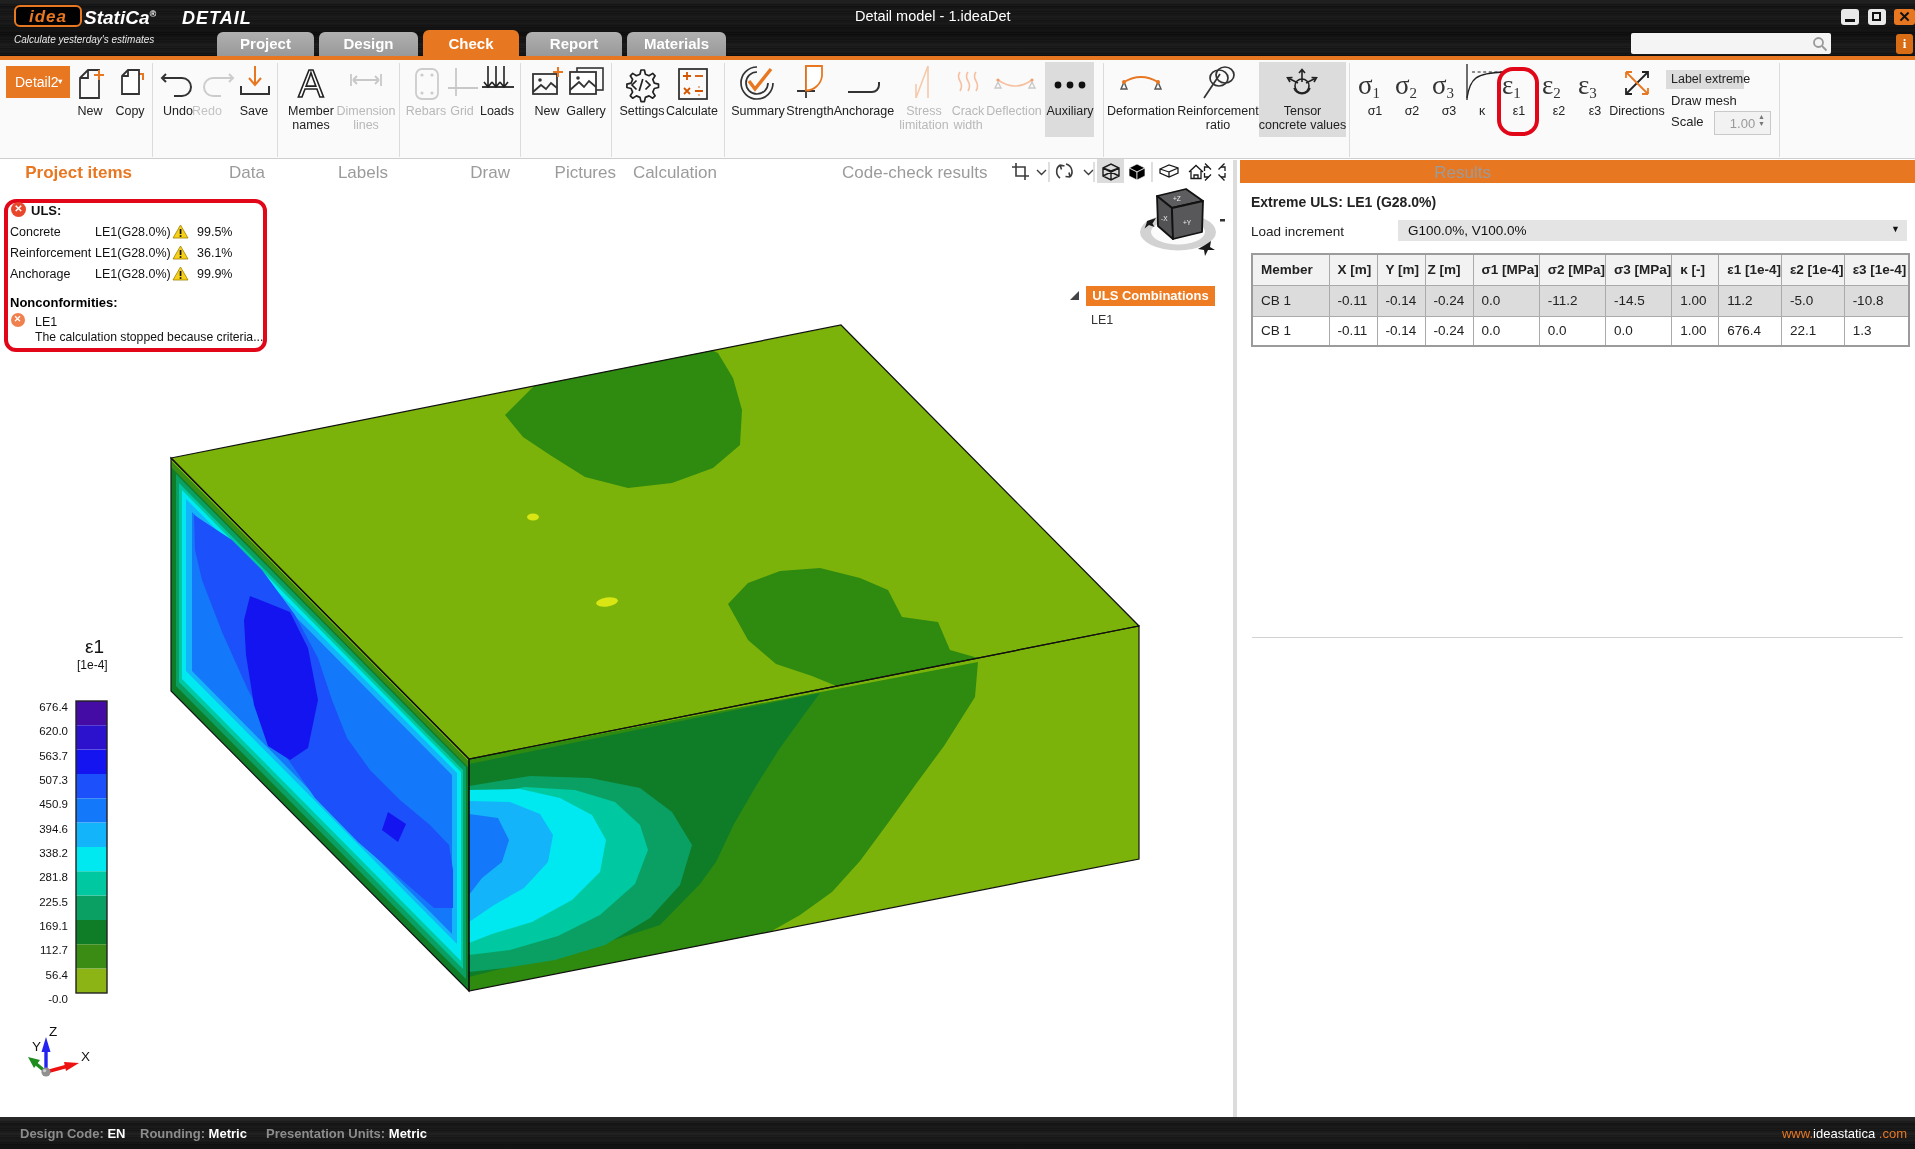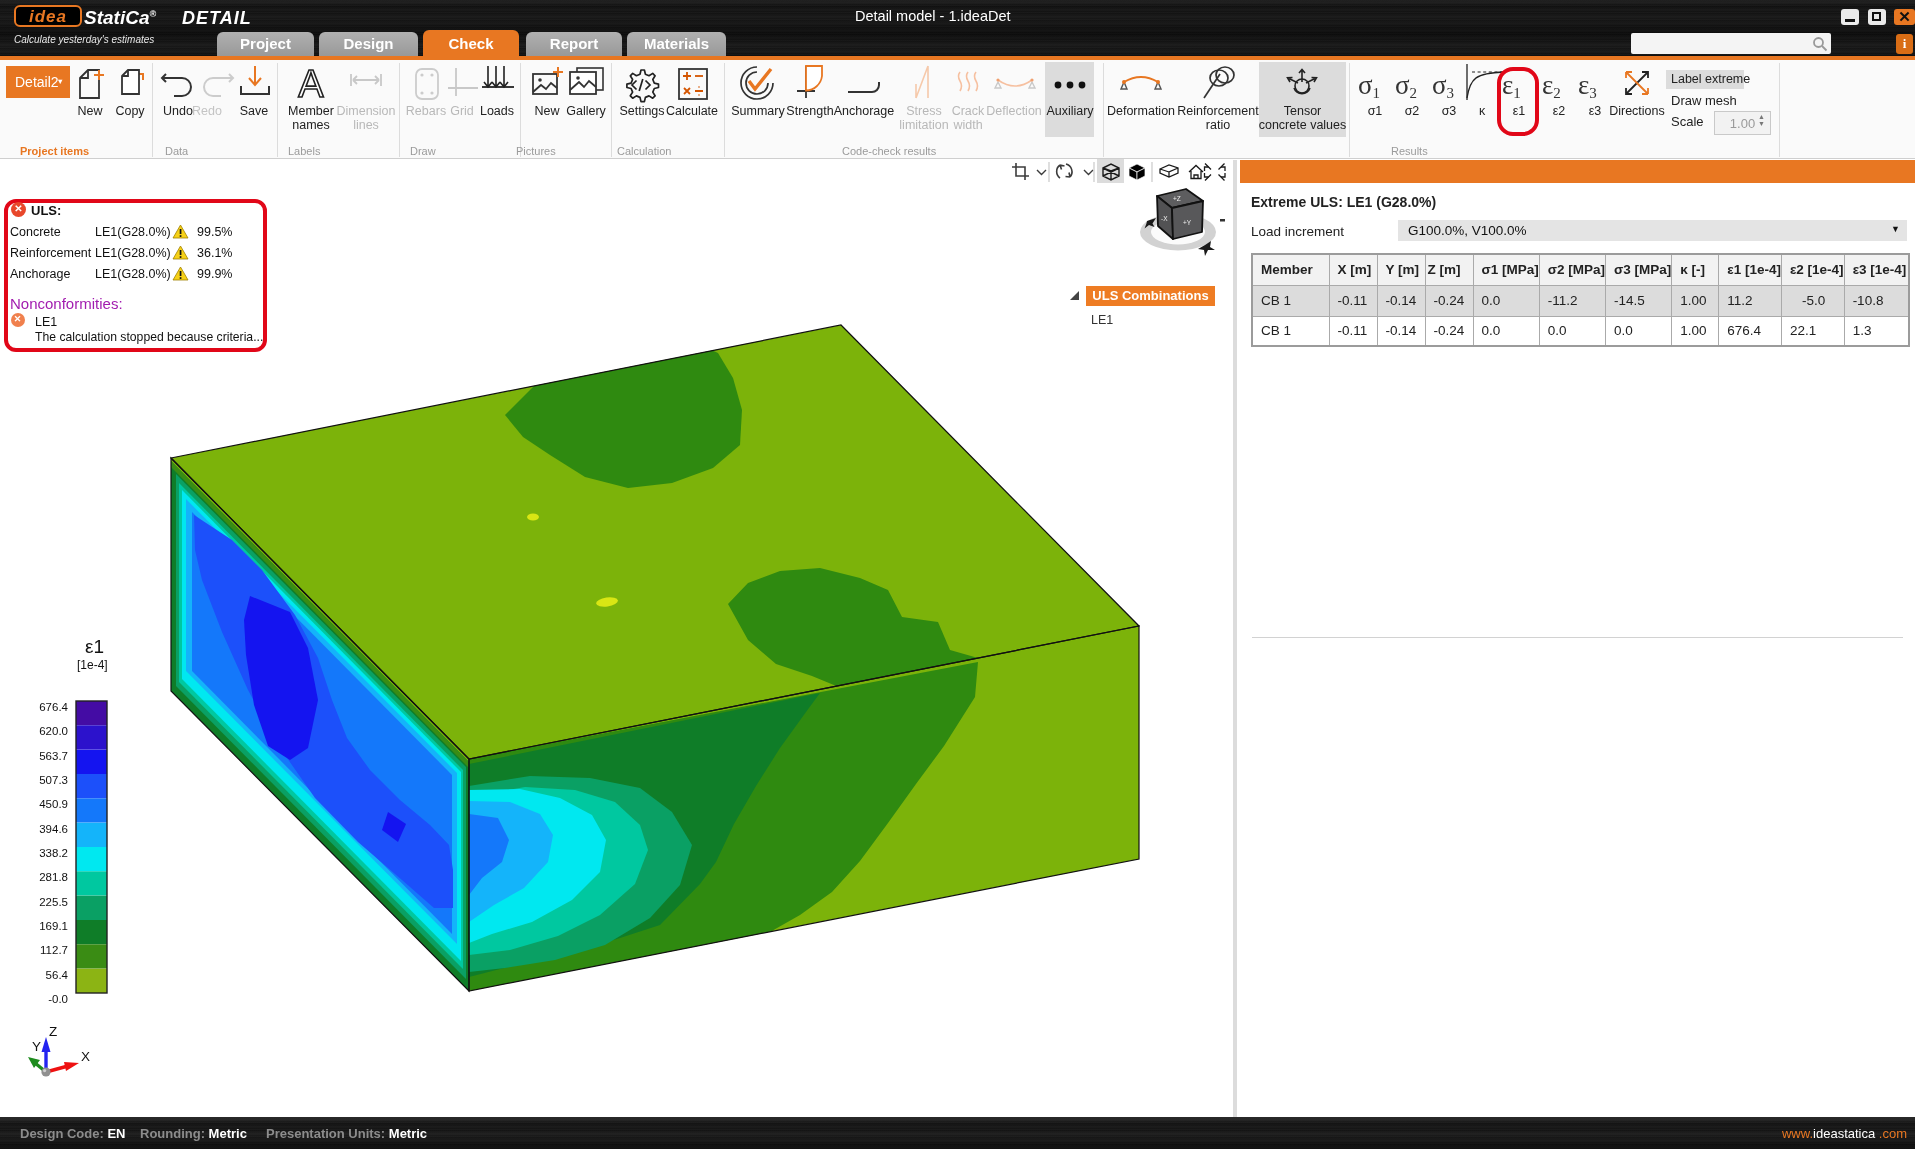--- a/index.html
+++ b/index.html
@@ -11,21 +11,21 @@
 #ribbon{left:0;top:60px;width:1915px;height:99px;background:#fafafa;border-bottom:1px solid #cfcfcf}
 #statusbar{left:0;top:1117px;width:1915px;height:32px;background:
  linear-gradient(180deg,rgba(90,90,90,.3),rgba(0,0,0,0) 25%,rgba(80,80,80,.15) 55%,rgba(0,0,0,.3)),
  repeating-linear-gradient(180deg,#0a0a0a 0px,#202020 1px,#0d0d0d 2px,#272727 3px,#090909 4px,#1b1b1b 5px,#0c0c0c 7px);}
 #rpanel{left:1240px;top:160px;width:675px;height:957px;background:#fff}
 #vdivider{left:1233px;top:160px;width:4px;height:957px;background:#dcdcdc}
 #rorange{left:1240px;top:160px;width:675px;height:23px;background:#e87722}
 .tab{position:absolute;top:32px;height:24px;border-radius:6px 6px 0 0;background:linear-gradient(180deg,#b0b0b0,#999);color:#fff;font-weight:bold;font-size:15px;text-align:center;line-height:24px}
 .tab.on{background:#e87722;top:30px;height:26px;line-height:27px}
 .sep{position:absolute;top:63px;width:1px;height:94px;background:#dcdcdc}
-.glab{position:absolute;top:145px;font-size:11px;color:#9b9b9b;text-align:left;white-space:nowrap}
+.glab{position:absolute;top:163px;font-size:17px;color:#9b9b9b;text-align:right;white-space:nowrap}
 .ilab{position:absolute;font-size:12.5px;color:#222;text-align:center;white-space:nowrap;line-height:13.5px}
 .ilab.dis{color:#b8b8b8}
 .icon{position:absolute}
 </style></head>
 <body>
 <div class="abs" id="titlebar"></div>
 <div class="abs" id="orangeline"></div>
 <div class="abs" id="ribbon"></div>
 <div class="abs" id="vdivider"></div>
 <div class="abs" id="rpanel"></div>
@@ -291,21 +291,21 @@
       <path d="M8.5 1 L16 14 H1 Z" fill="#f7d117" stroke="#a08000" stroke-width="0.8"></path>
       <rect x="7.7" y="5" width="1.7" height="5" fill="#111"></rect>
       <rect x="7.7" y="11.2" width="1.7" height="1.7" fill="#111"></rect>
     </svg></div>
 <div class="abs" style="left:172px;top:266px"><svg width="17" height="15" viewBox="0 0 17 15">
       <path d="M8.5 1 L16 14 H1 Z" fill="#f7d117" stroke="#a08000" stroke-width="0.8"></path>
       <rect x="7.7" y="5" width="1.7" height="5" fill="#111"></rect>
       <rect x="7.7" y="11.2" width="1.7" height="1.7" fill="#111"></rect>
     </svg></div>
 <div class="abs" style="left:197px;top:222px;font-size:12.5px;color:#111;line-height:20.8px">99.5%<br>36.1%<br>99.9%</div>
-<div class="abs" style="left:10px;top:295px;font-size:15px;font-weight:normal;color:#a21caf">Nonconformities:</div>
+<div class="abs" style="left:10px;top:295px;font-size:13px;font-weight:bold;color:#000000">Nonconformities:</div>
 <div class="abs" style="left:11px;top:313px;width:14px;height:14px;border-radius:50%;background:#f0804d">
     <span style="position:absolute;left:2.8px;top:1px;color:#fff;font-size:9px;font-weight:bold">✕</span>
   </div>
 <div class="abs" style="left:35px;top:315px;font-size:12.5px;color:#111">LE1</div>
 <div class="abs" style="left:35px;top:330px;font-size:12.2px;color:#111">The calculation stopped because criteria...</div>
 
 <svg class="abs" style="left:0px;top:160px" width="1233" height="957" viewBox="0 160 1233 957">
 <defs>
 <clipPath id="cpTop">
         <polygon points="171,458 841,325 1139,626 469,759"></polygon>
@@ -432,21 +432,21 @@
 <tr style="background:#dcdcdc;height:31px">
 <td style="border:1px solid #aaa;padding-left:8px;white-space:nowrap">CB 1</td>
         <td style="border:1px solid #aaa;padding-left:8px;white-space:nowrap">-0.11</td>
         <td style="border:1px solid #aaa;padding-left:8px;white-space:nowrap">-0.14</td>
         <td style="border:1px solid #aaa;padding-left:8px;white-space:nowrap">-0.24</td>
         <td style="border:1px solid #aaa;padding-left:8px;white-space:nowrap">0.0</td>
         <td style="border:1px solid #aaa;padding-left:8px;white-space:nowrap">-11.2</td>
         <td style="border:1px solid #aaa;padding-left:8px;white-space:nowrap">-14.5</td>
         <td style="border:1px solid #aaa;padding-left:8px;white-space:nowrap">1.00</td>
         <td style="border:1px solid #aaa;padding-left:8px;white-space:nowrap">11.2</td>
-        <td style="border:1px solid #aaa;padding-left:20px;white-space:nowrap">-5.0</td>
+        <td style="border:1px solid #aaa;padding-left:8px;white-space:nowrap">-5.0</td>
         <td style="border:1px solid #aaa;padding-left:8px;white-space:nowrap">-10.8</td>
       </tr>
 <tr style="background:#fff;height:30px">
 <td style="border:1px solid #aaa;padding-left:8px;white-space:nowrap">CB 1</td>
         <td style="border:1px solid #aaa;padding-left:8px;white-space:nowrap">-0.11</td>
         <td style="border:1px solid #aaa;padding-left:8px;white-space:nowrap">-0.14</td>
         <td style="border:1px solid #aaa;padding-left:8px;white-space:nowrap">-0.24</td>
         <td style="border:1px solid #aaa;padding-left:8px;white-space:nowrap">0.0</td>
         <td style="border:1px solid #aaa;padding-left:8px;white-space:nowrap">0.0</td>
         <td style="border:1px solid #aaa;padding-left:8px;white-space:nowrap">0.0</td>

